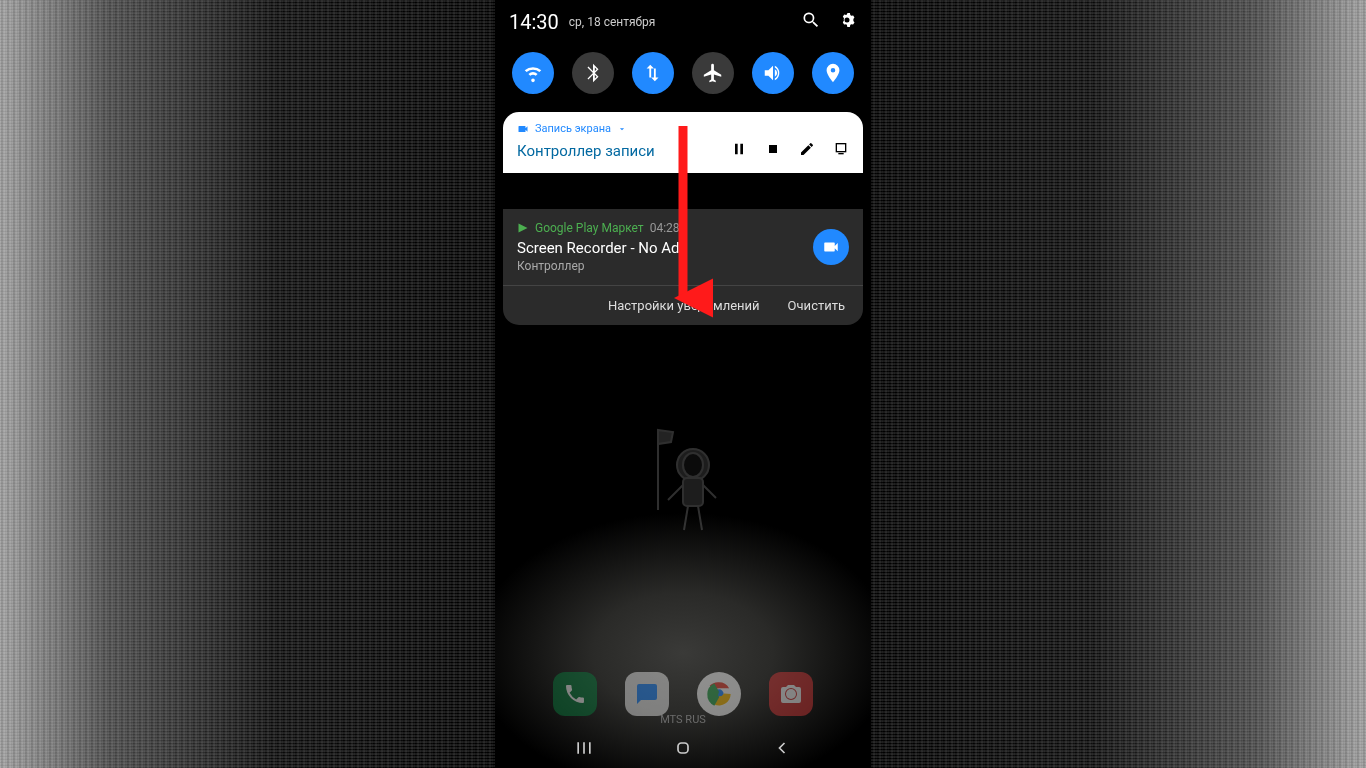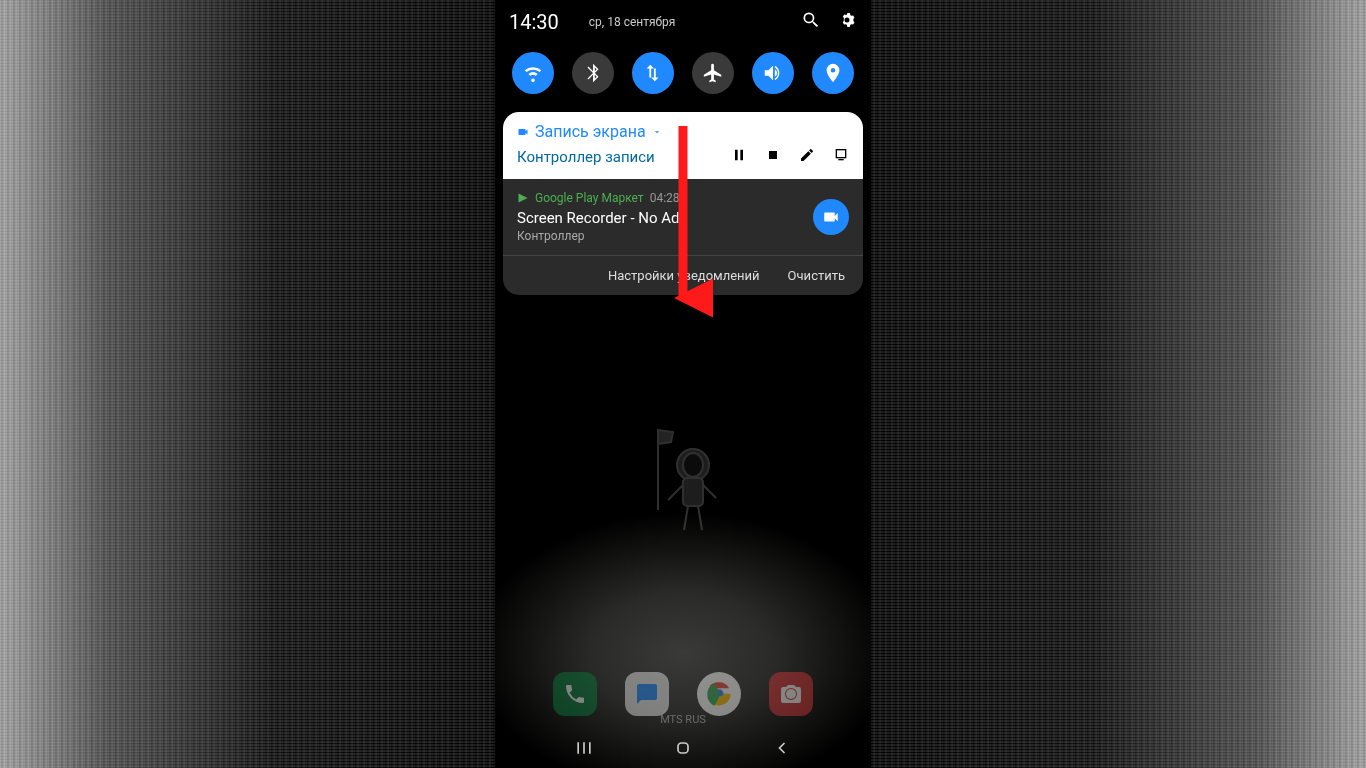--- a/index.html
+++ b/index.html
@@ -39,21 +39,20 @@
   padding: 0 10px;
   color: #fff;
   font-size: 11px;
 }
 .status-bar svg { width: 13px; height: 13px; fill: #fff; }
 .header {
   display: flex;
   align-items: center;
   padding: 10px 14px 14px;
   color: #fff;
-  gap: 20px;
 }
 .time { font-size: 20px; font-weight: 400; }
 .date { font-size: 12px; margin-left: 10px; color: #ccc; }
 .header-icons { margin-left: auto; display: flex; gap: 16px; }
 .header-icons svg { width: 20px; height: 20px; fill: #fff; }
 .qs-row {
   display: flex;
   justify-content: space-around;
   padding: 4px 8px 18px;
 }
@@ -74,38 +73,39 @@
   overflow: hidden;
 }
 .notif-white {
   background: #fff;
   padding: 10px 14px 12px;
 }
 .notif-app-row {
   display: flex;
   align-items: center;
   gap: 6px;
-  font-size: 16px;
+  font-size: 11px;
   color: #2189ff;
   margin-bottom: 6px;
 }
 .notif-title-row {
   display: flex;
   align-items: center;
   justify-content: space-between;
 }
 .notif-title { font-size: 15px; color: #0369a1; }
 .rec-controls { display: flex; gap: 18px; }
 .rec-controls svg { width: 16px; height: 16px; fill: #000; }
 .notif-dark {
   background: #2b2b2b;
   padding: 12px 14px;
   display: flex;
   align-items: center;
   position: relative;
+  margin-top: 36px;
 }
 .notif-dark-text { flex: 1; }
 .notif-dark-app {
   display: flex;
   align-items: center;
   gap: 6px;
   font-size: 12px;
   margin-bottom: 4px;
 }
 .notif-dark-app .name { color: #4caf50; }

